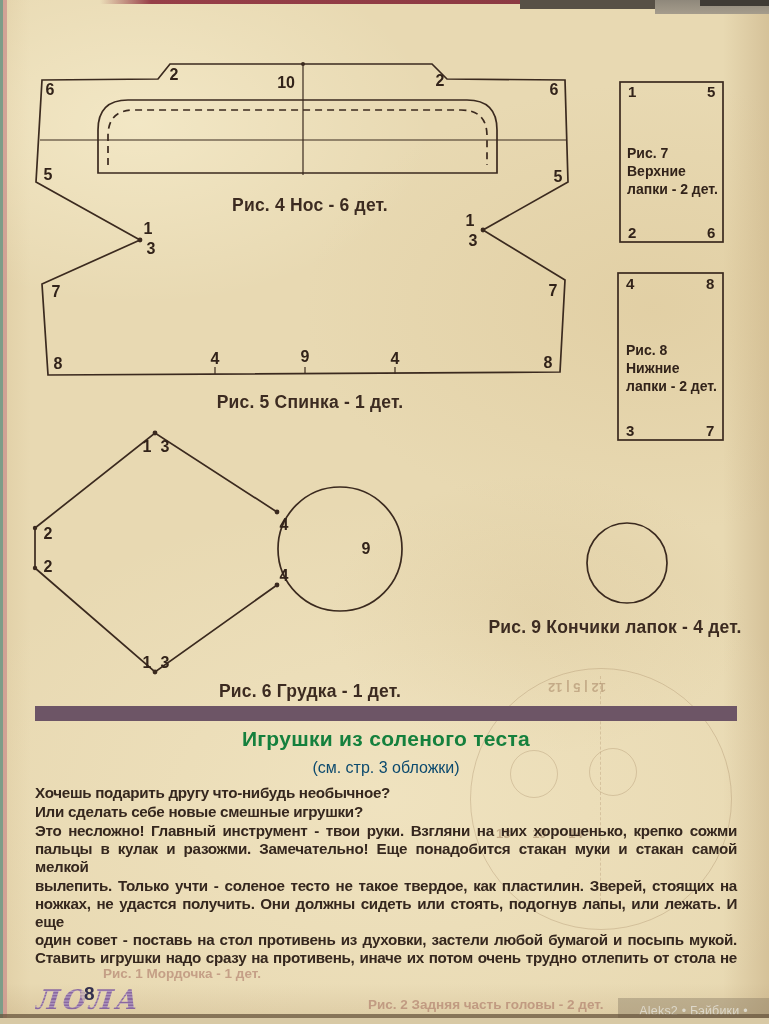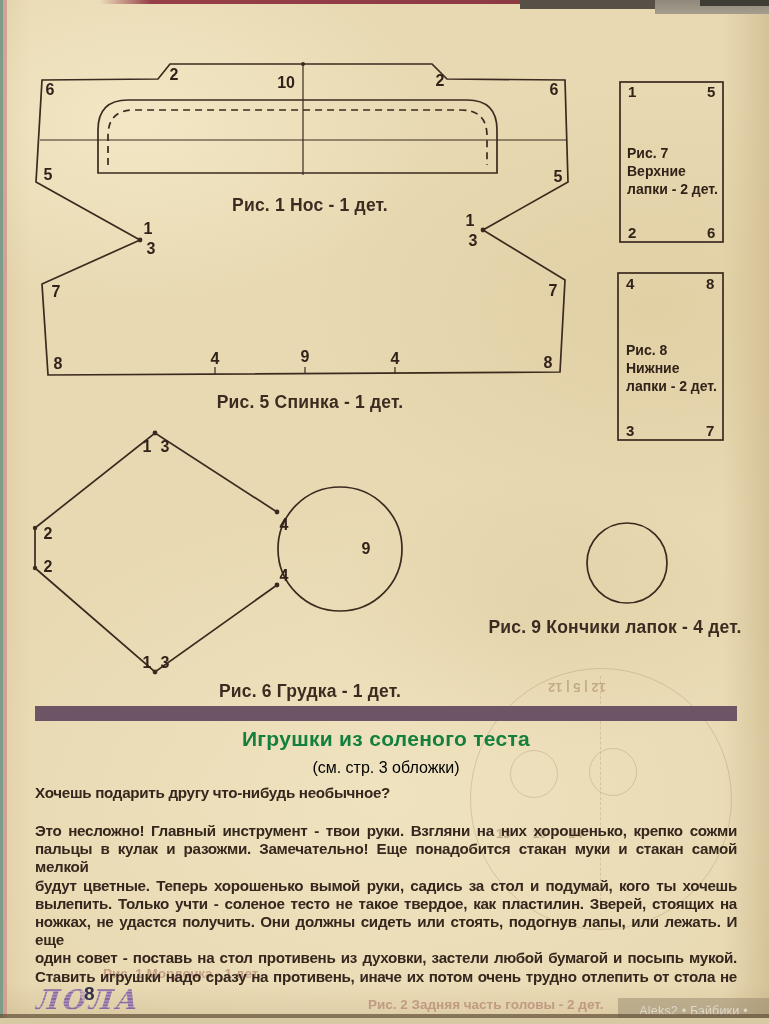--- a/index.html
+++ b/index.html
@@ -41,21 +41,21 @@
   .num{font:700 16px "Liberation Sans",sans-serif;fill:#32231a;}
   .numsm{font:700 15px "Liberation Sans",sans-serif;fill:#32231a;}
   .boxtxt{font:700 14px "Liberation Sans",sans-serif;fill:#32231a;}
   .dot{fill:#3b2a1f;}
 
   .fig-caption{z-index:2;font-size:17.5px;font-weight:700;color:#3c2b21;text-align:center;letter-spacing:.2px;}
 
   
   .rule-bar{left:35px;top:706px;width:702px;height:15px;background:#6d5566;z-index:3;}
   .art-title{left:35px;top:727px;width:702px;text-align:center;font-size:21px;font-weight:700;color:#15803d;z-index:3;letter-spacing:.3px;}
-  .art-sub{left:35px;top:759px;width:702px;text-align:center;font-size:16px;font-weight:400;color:#000000;z-index:3;}
+  .art-sub{left:35px;top:759px;width:702px;text-align:center;font-size:16px;font-weight:400;color:#0c4a6e;z-index:3;}
   .intro{left:35px;top:784px;width:702px;z-index:3;}
   .bodytext{left:35px;top:822px;width:702px;z-index:3;}
   .tline{font-size:15.2px;font-weight:700;color:#35271e;line-height:18.5px;letter-spacing:-.3px;}
   .jline{text-align:justify;text-align-last:justify;line-height:18.2px;}
 
   
   .logo{left:36px;top:984px;z-index:4;font-family:"DejaVu Serif",serif;font-style:italic;font-weight:700;
         font-size:27px;letter-spacing:3px;transform:skewX(-6deg);
         background:repeating-linear-gradient(0deg,#8a68a0 0 2px,#bda9ca 2px 3px);
         -webkit-background-clip:text;background-clip:text;color:transparent;}
@@ -151,37 +151,37 @@
   <text class="numsm" x="706" y="289">8</text>
   <text class="numsm" x="626" y="436">3</text>
   <text class="numsm" x="706" y="436">7</text>
   <text class="boxtxt" x="626" y="355">Рис. 8</text>
   <text class="boxtxt" x="626" y="373">Нижние</text>
   <text class="boxtxt" x="626" y="391">лапки - 2 дет.</text>
 
   <circle class="outline" cx="627" cy="563" r="40"></circle>
 </svg>
 
-<div class="abs fig-caption" style="left:150px;top:195px;width:320px;">Рис. 1 Нос - 1 дет.</div>
+<div class="abs fig-caption" style="left:150px;top:195px;width:320px;">Рис. 4 Нос - 6 дет.</div>
 <div class="abs fig-caption" style="left:150px;top:392px;width:320px;">Рис. 5 Спинка - 1 дет.</div>
 <div class="abs fig-caption" style="left:150px;top:681px;width:320px;">Рис. 6 Грудка - 1 дет.</div>
 <div class="abs fig-caption" style="left:460px;top:617px;width:310px;">Рис. 9 Кончики лапок - 4 дет.</div>
 
 <div class="abs rule-bar"></div>
 <div class="abs art-title">Игрушки из соленого теста</div>
 <div class="abs art-sub">(см. стр. 3 обложки)</div>
 
 <div class="abs intro">
   <div class="tline">Хочешь подарить другу что-нибудь необычное?</div>
+  <div class="tline">Или сделать себе новые смешные игрушки?</div>
 </div>
 
 <div class="abs bodytext">
   <div class="tline jline">Это несложно! Главный инструмент - твои руки. Взгляни на них хорошенько, крепко сожми</div>
   <div class="tline jline">пальцы в кулак и разожми. Замечательно! Еще понадобится стакан муки и стакан самой мелкой</div>
-  <div class="tline jline">будут цветные. Теперь хорошенько вымой руки, садись за стол и подумай, кого ты хочешь</div>
   <div class="tline jline">вылепить. Только учти - соленое тесто не такое твердое, как пластилин. Зверей, стоящих на</div>
   <div class="tline jline">ножках, не удастся получить. Они должны сидеть или стоять, подогнув лапы, или лежать. И еще</div>
   <div class="tline jline">один совет - поставь на стол противень из духовки, застели любой бумагой и посыпь мукой.</div>
   <div class="tline jline">Ставить игрушки надо сразу на противень, иначе их потом очень трудно отлепить от стола не</div>
 
 </div>
 
 <div class="abs logo">ЛОЛА</div>
 <div class="abs pageno">8</div>
 <div class="abs watermark">Aleks2 • Бэйбики • babiki.ru</div>

